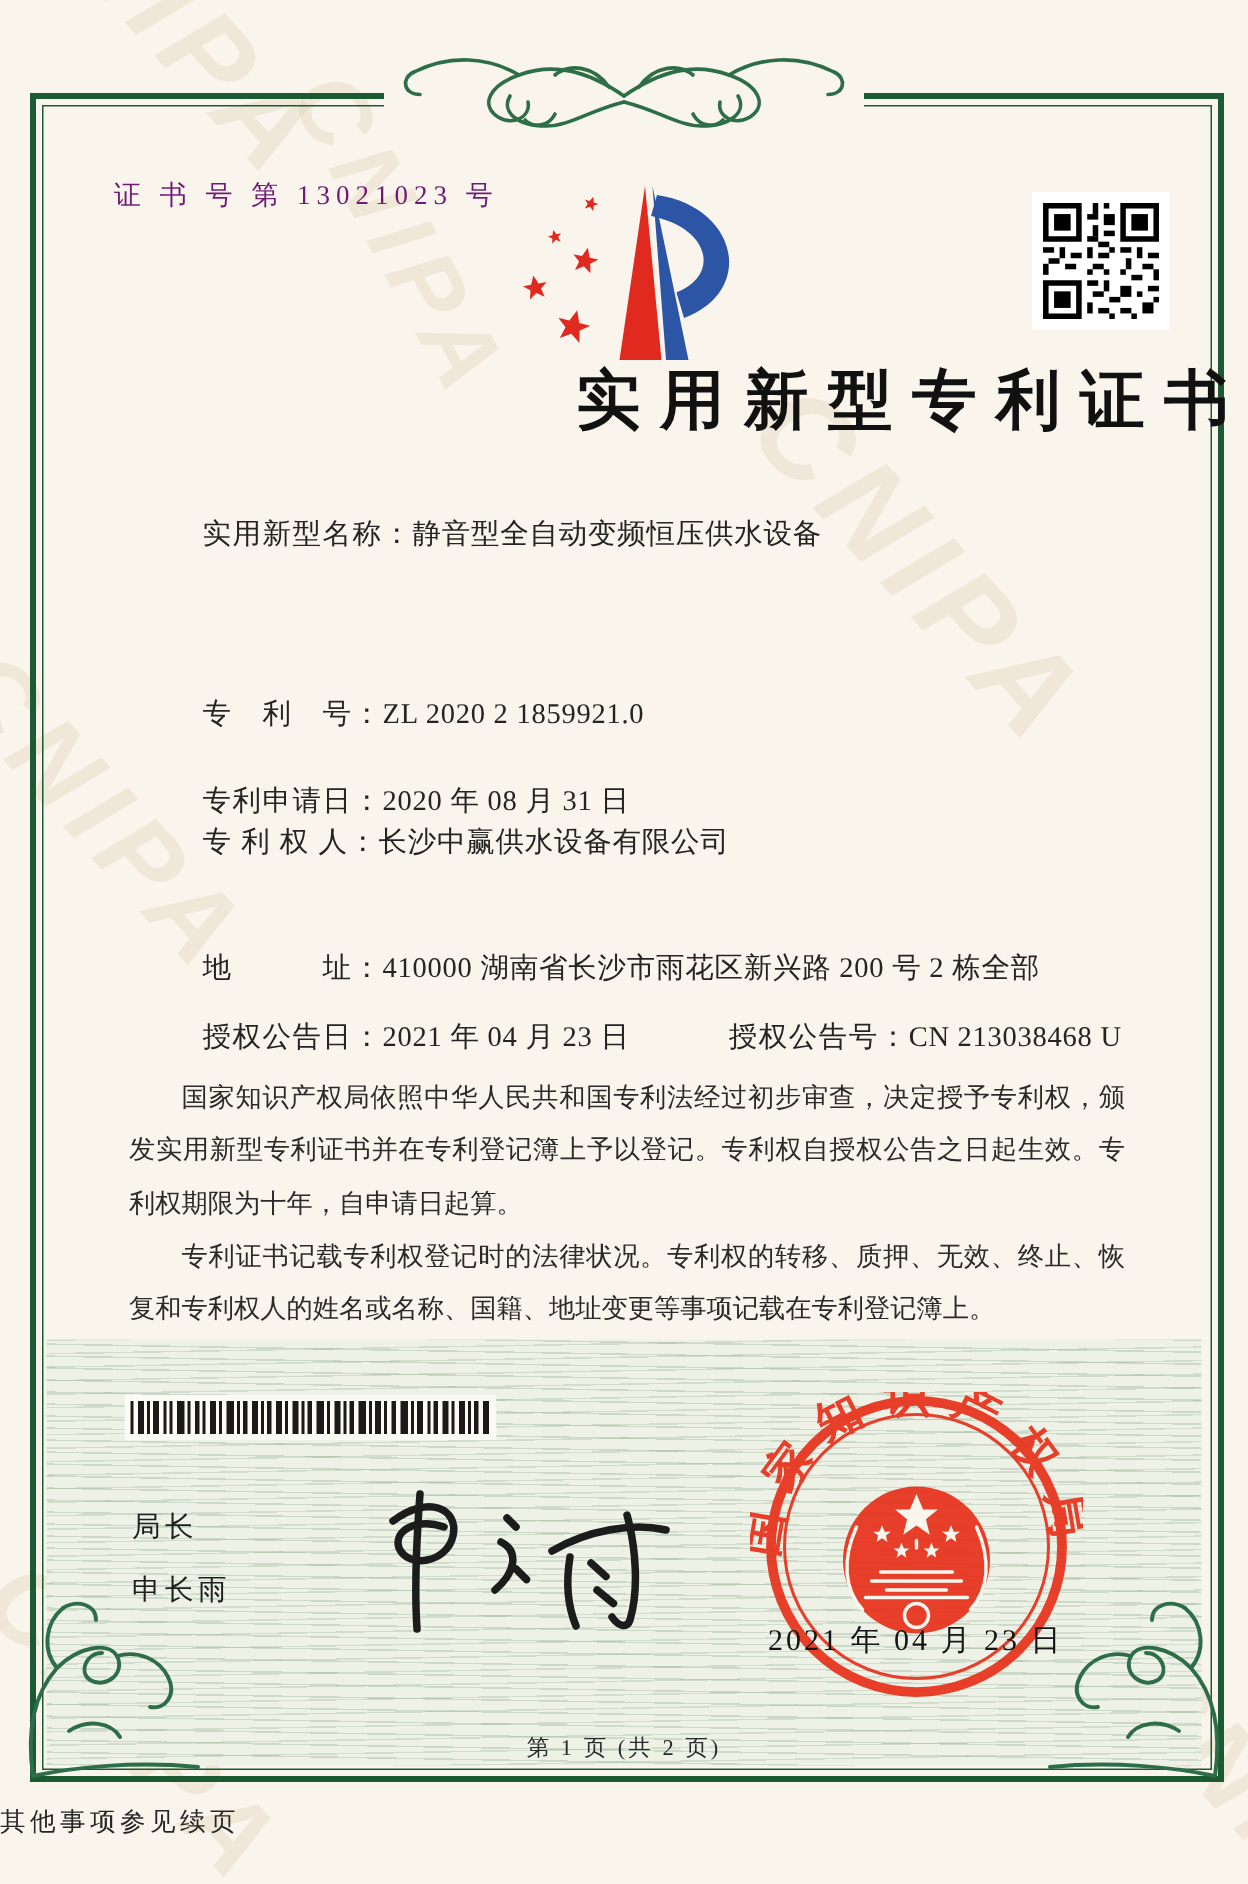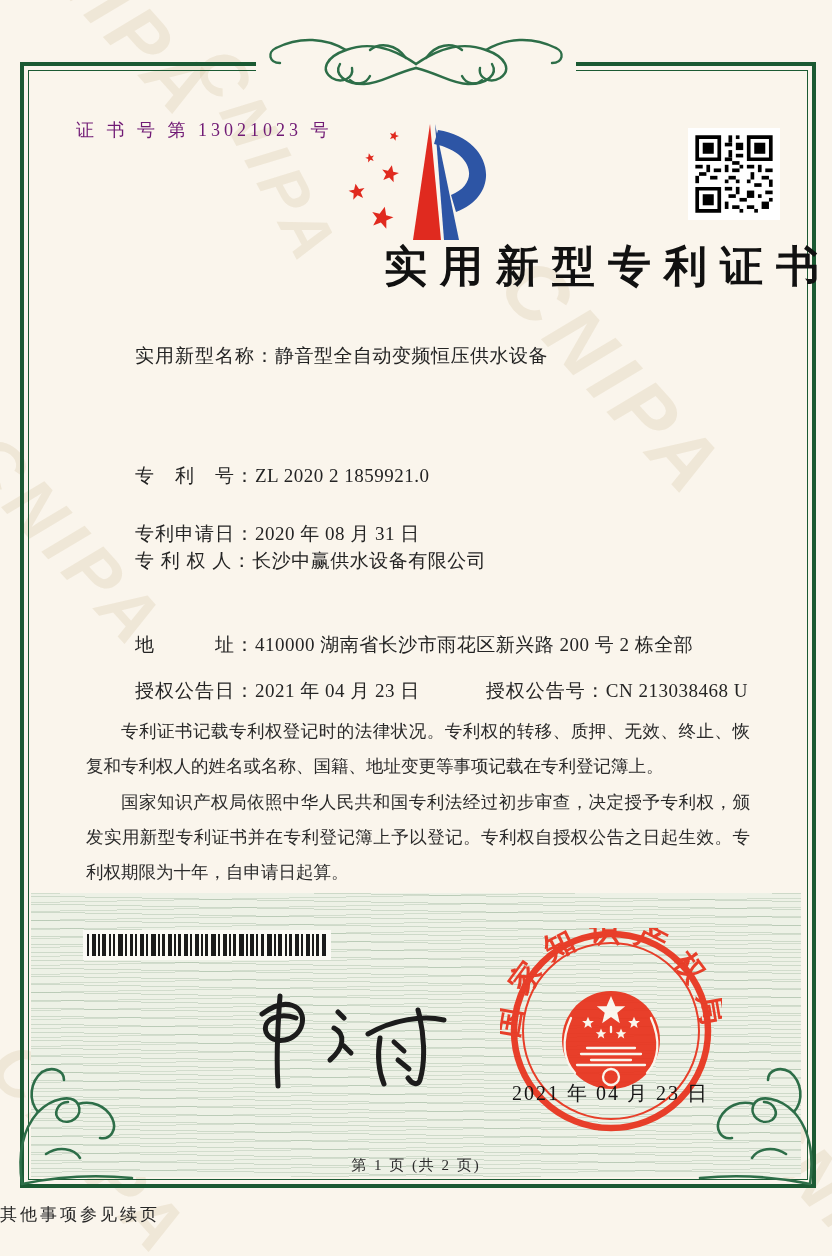--- a/index.html
+++ b/index.html
@@ -234,22 +234,22 @@
       <span class="flabel">专 利 权 人：</span><span class="fvalue">长沙中赢供水设备有限公司</span>
     </div>
     <div class="field-row" style="top:632px">
       <span class="flabel">地　　　址：</span><span class="fvalue">410000  湖南省长沙市雨花区新兴路 200 号 2 栋全部</span>
     </div>
     <div class="field-row" style="top:678px">
       <span class="flabel">授权公告日：</span><span class="fvalue">2021 年 04 月 23 日</span><span class="flabel grant-pair">授权公告号：</span><span class="fvalue">CN 213038468 U</span>
     </div>
 
     <div class="body-text">
+      <p>国家知识产权局依照中华人民共和国专利法经过初步审查，决定授予专利权，颁发实用新型专利证书并在专利登记簿上予以登记。专利权自授权公告之日起生效。专利权期限为十年，自申请日起算。</p>
       <p>专利证书记载专利权登记时的法律状况。专利权的转移、质押、无效、终止、恢复和专利权人的姓名或名称、国籍、地址变更等事项记载在专利登记簿上。</p>
-      <p>国家知识产权局依照中华人民共和国专利法经过初步审查，决定授予专利权，颁发实用新型专利证书并在专利登记簿上予以登记。专利权自授权公告之日起生效。专利权期限为十年，自申请日起算。</p>
     </div>
 
     <svg class="barcode" width="248" height="30" viewBox="0 0 248 30">
       <rect x="0" y="0" width="248" height="30" fill="#fbfaf5"></rect>
       <g fill="#1a1a1a">
         <rect x="4" y="4" width="2" height="22"></rect>
           <rect x="9" y="4" width="4" height="22"></rect>
           <rect x="15" y="4" width="2" height="22"></rect>
           <rect x="19" y="4" width="4" height="22"></rect>
         <rect x="26" y="4" width="2" height="22"></rect>
@@ -288,20 +288,24 @@
           <rect x="206" y="4" width="3" height="22"></rect>
           <rect x="212" y="4" width="4" height="22"></rect>
           <rect x="218" y="4" width="2" height="22"></rect>
         <rect x="223" y="4" width="4" height="22"></rect>
           <rect x="229" y="4" width="2" height="22"></rect>
           <rect x="233" y="4" width="3" height="22"></rect>
           <rect x="239" y="4" width="4" height="22"></rect>
       </g>
     </svg>
 
+    <div class="officer">
+      <div class="line">局长</div>
+      <div class="line">申长雨</div>
+    </div>
 
     <svg class="signature" width="235" height="112" viewBox="0 0 235 112">
       <g stroke="#1c1c1c" fill="none" stroke-width="5" stroke-linecap="round" stroke-linejoin="round">
         <path d="M58,14 C56,40 54,74 56,104"></path>
         <path d="M40,32 C64,14 84,24 80,42 C76,60 50,64 44,50 C40,38 56,30 74,36"></path>
         <path d="M116,30 l6,6"></path>
         <path d="M112,46 C124,52 122,66 108,78"></path>
         <path d="M122,64 l7,7"></path>
         <path d="M146,52 C170,38 200,33 222,38"></path>
         <path d="M196,28 C202,50 204,78 198,98 C196,104 190,102 186,96"></path>

